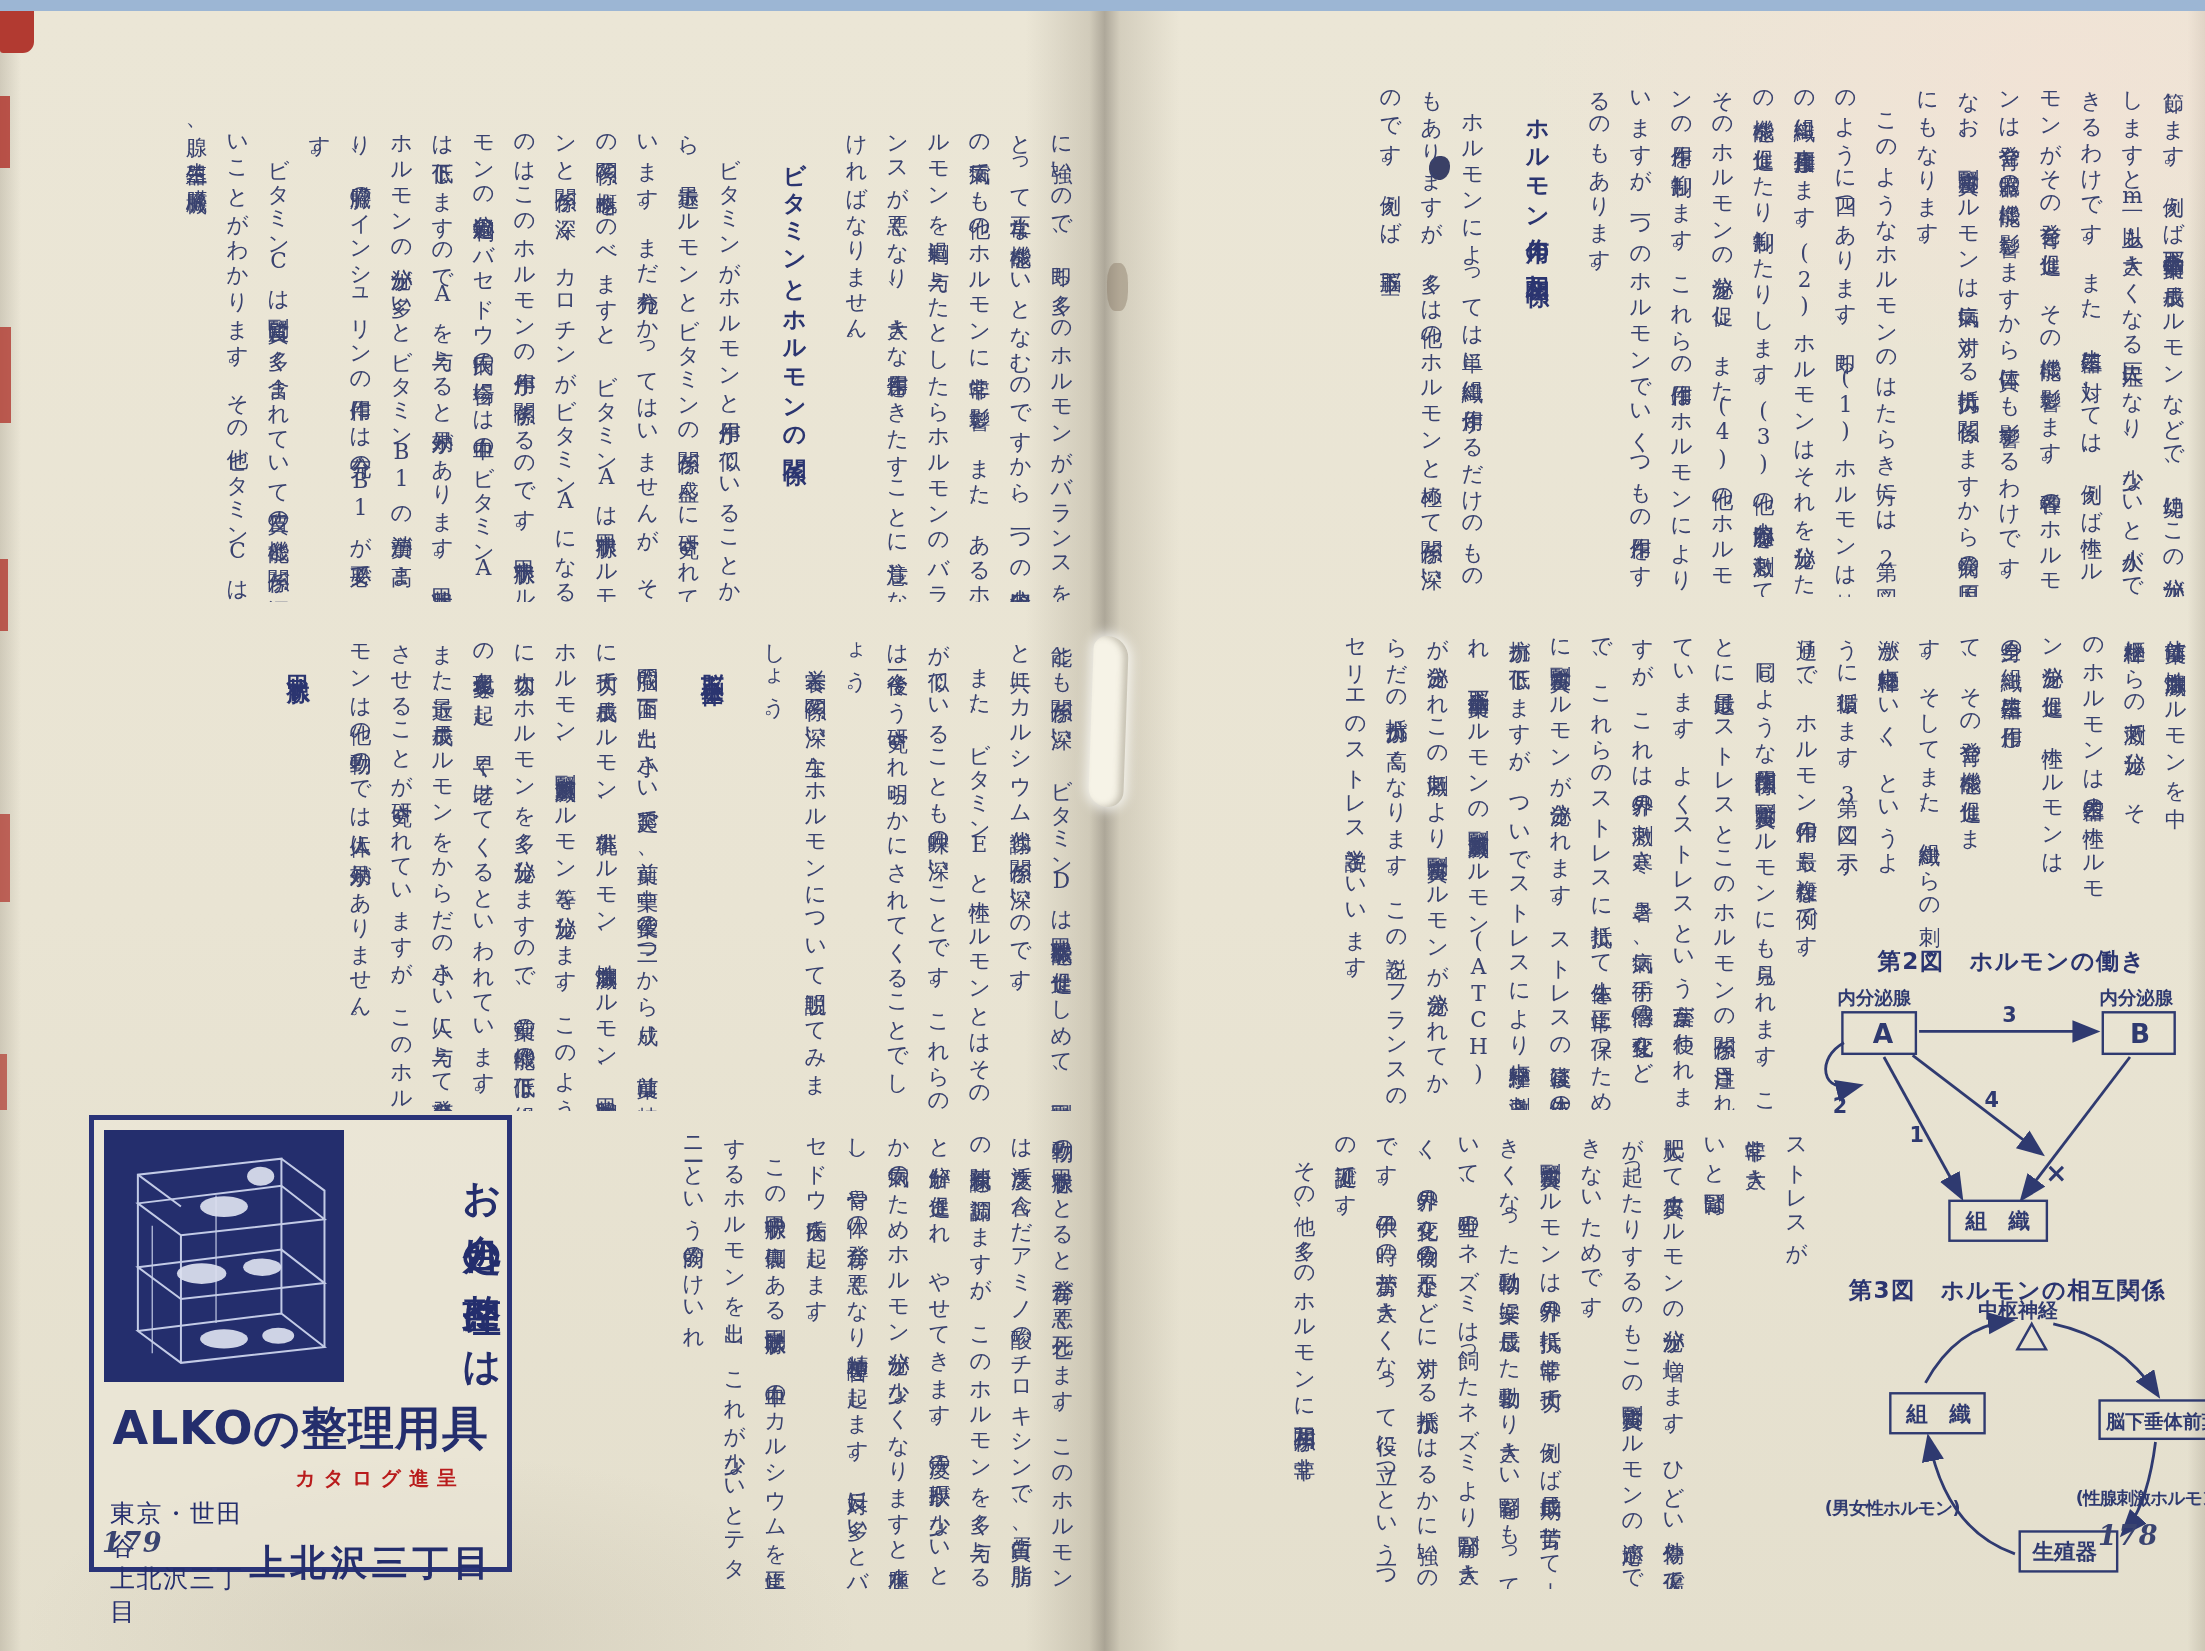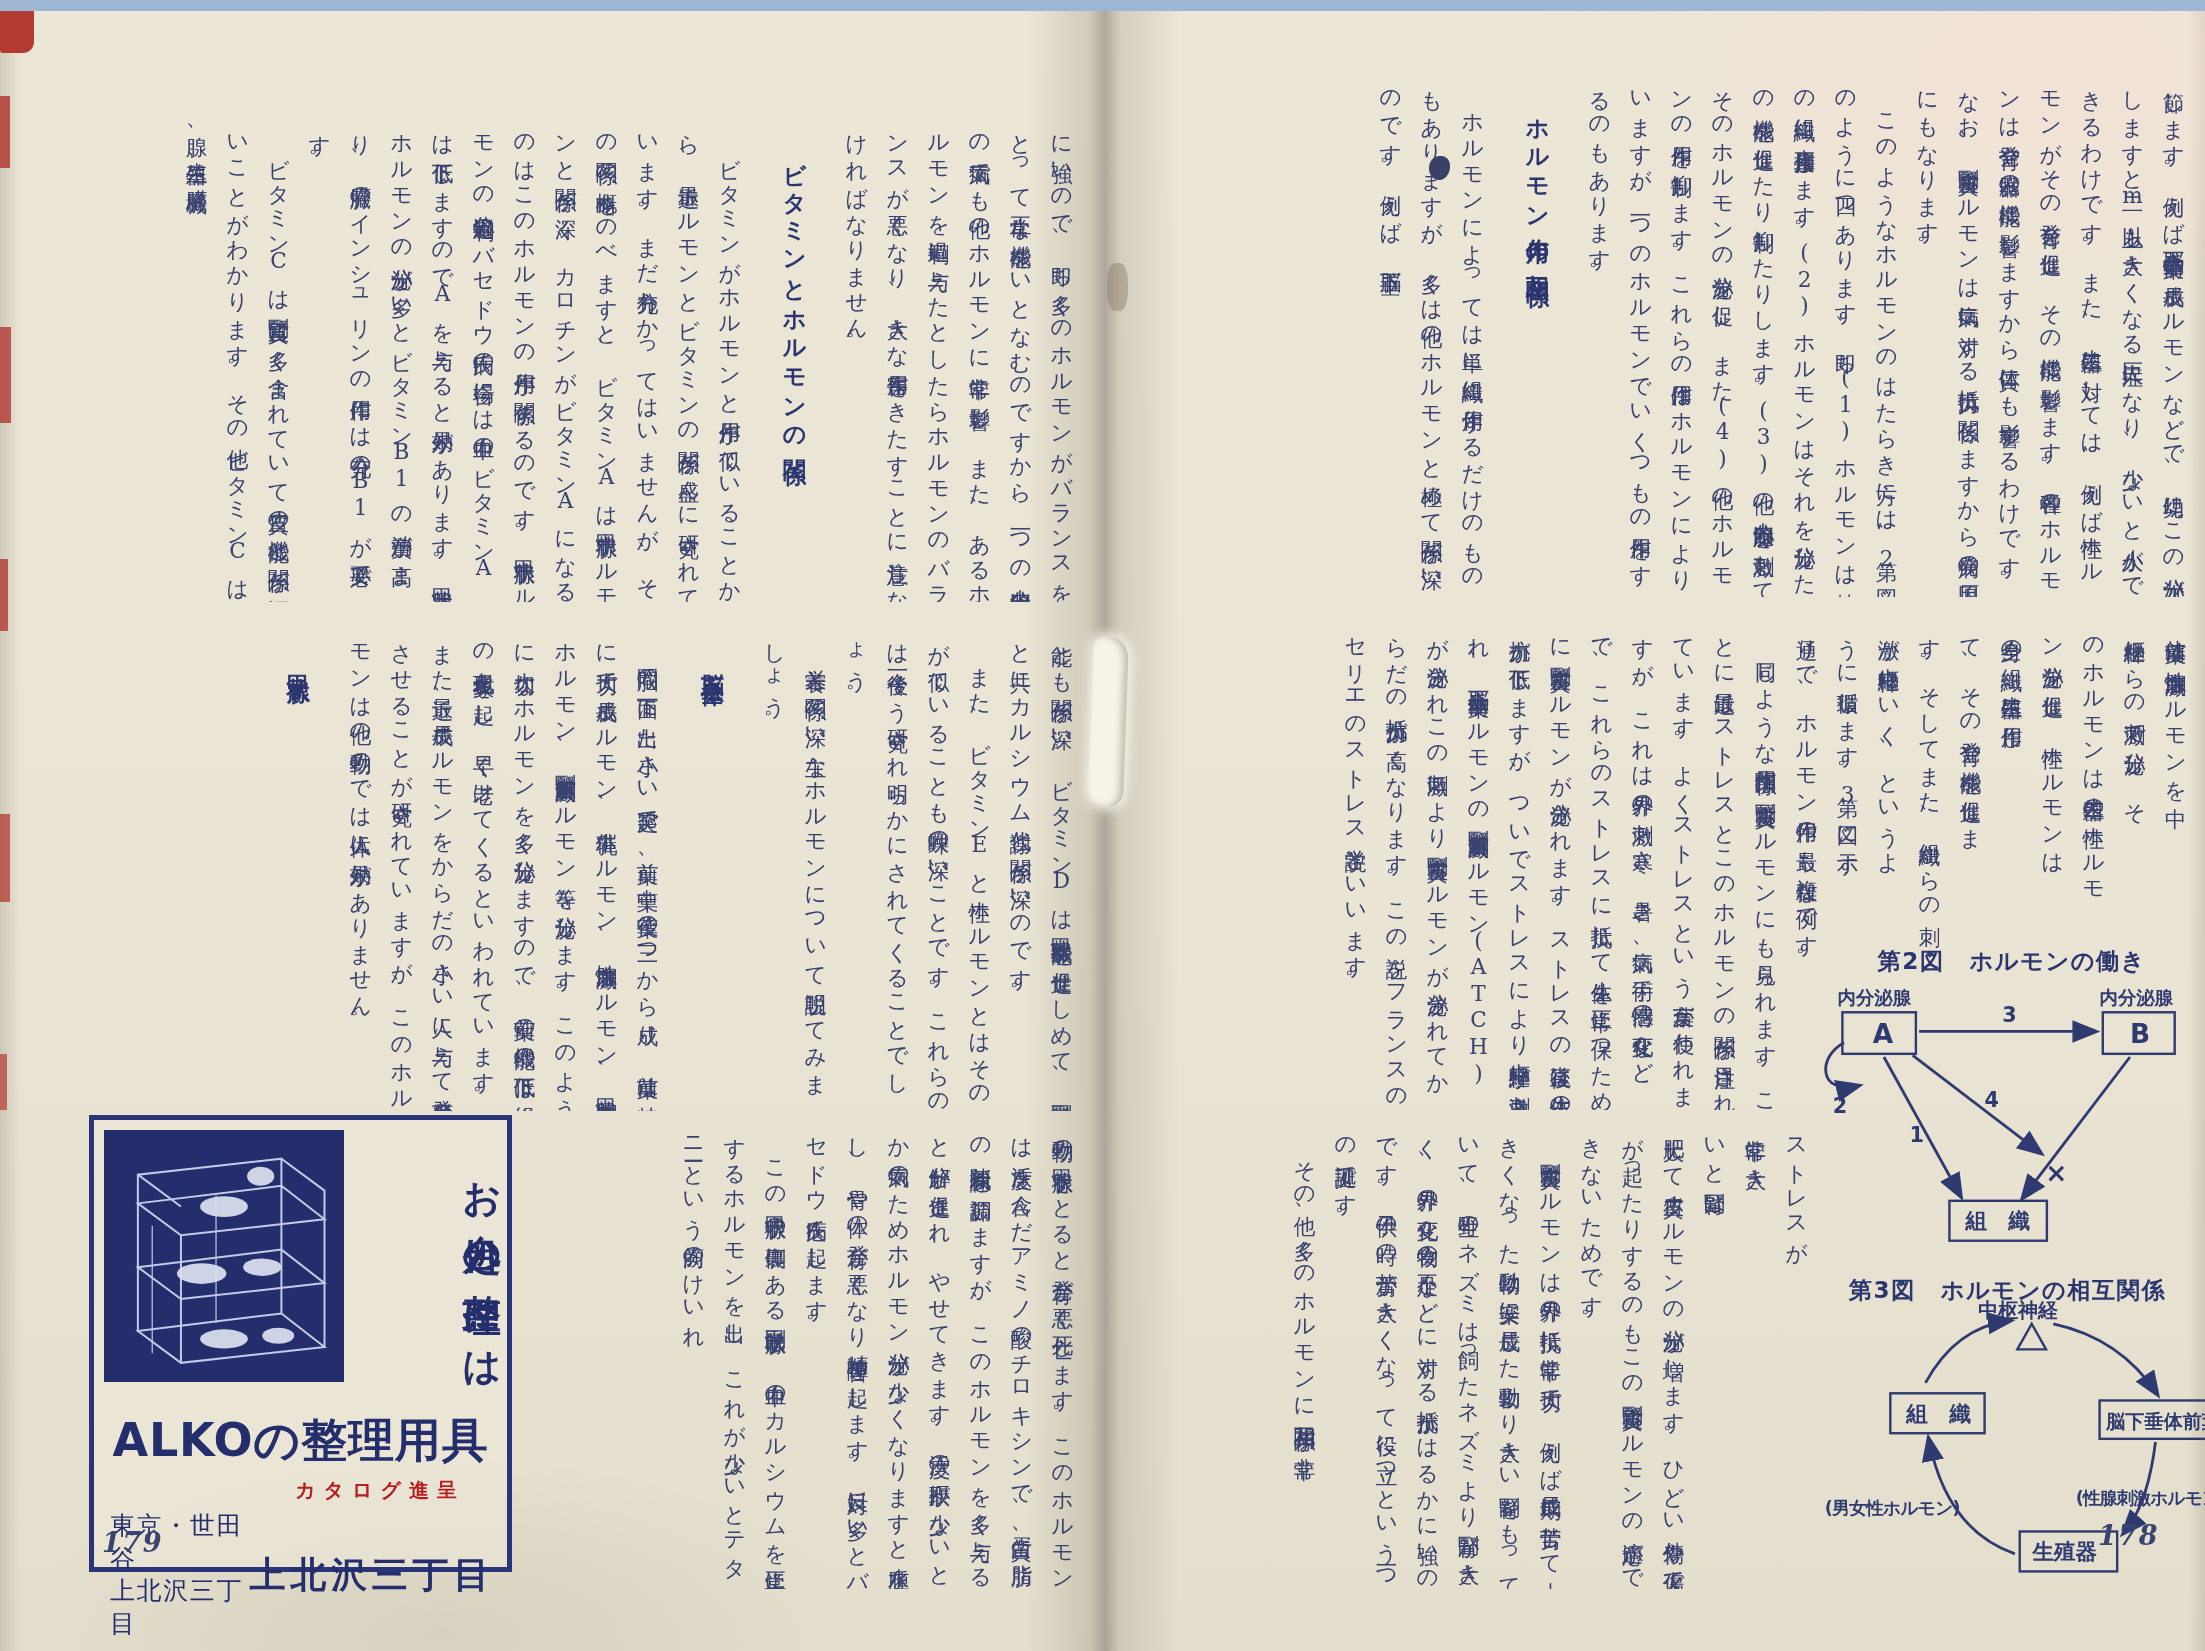--- a/index.html
+++ b/index.html
@@ -72,21 +72,21 @@
   .ad-top{display:flex;height:268px;}
   .ad-img{width:240px;height:252px;background:#242e6d;margin:9.6px 0 0 9.6px;flex:none;}
   .ad-catch{
     flex:1;writing-mode:vertical-rl;text-orientation:upright;
     font-family:"DejaVu Sans", sans-serif;font-weight:bold;
     font-size:38px;color:#242e6d;letter-spacing:5.6px;
     padding-top:21px;display:flex;justify-content:center;
   }
   .ad-brand{
     font-family:"DejaVu Sans", sans-serif;font-weight:bold;
-    font-size:46px;color:#242e6d;text-align:center;margin-top:22px;letter-spacing:0.8px;white-space:nowrap;
+    font-size:46px;color:#242e6d;text-align:center;margin-top:10px;letter-spacing:0.8px;white-space:nowrap;
   }
   .ad-catalog{
     font-family:"DejaVu Sans", sans-serif;font-weight:bold;
     font-size:20px;color:#b91c1c;text-align:right;padding-right:42px;letter-spacing:8px;margin-top:5px;
   }
   .ad-bottom{display:flex;justify-content:space-between;align-items:center;padding:6.4px 12.8px 0 16px;}
   .ad-address{
     font-family:"DejaVu Sans", sans-serif;font-weight:normal;
     font-size:25px;color:#242e6d;line-height:1.3;white-space:pre-line;letter-spacing:1.6px;
   }

